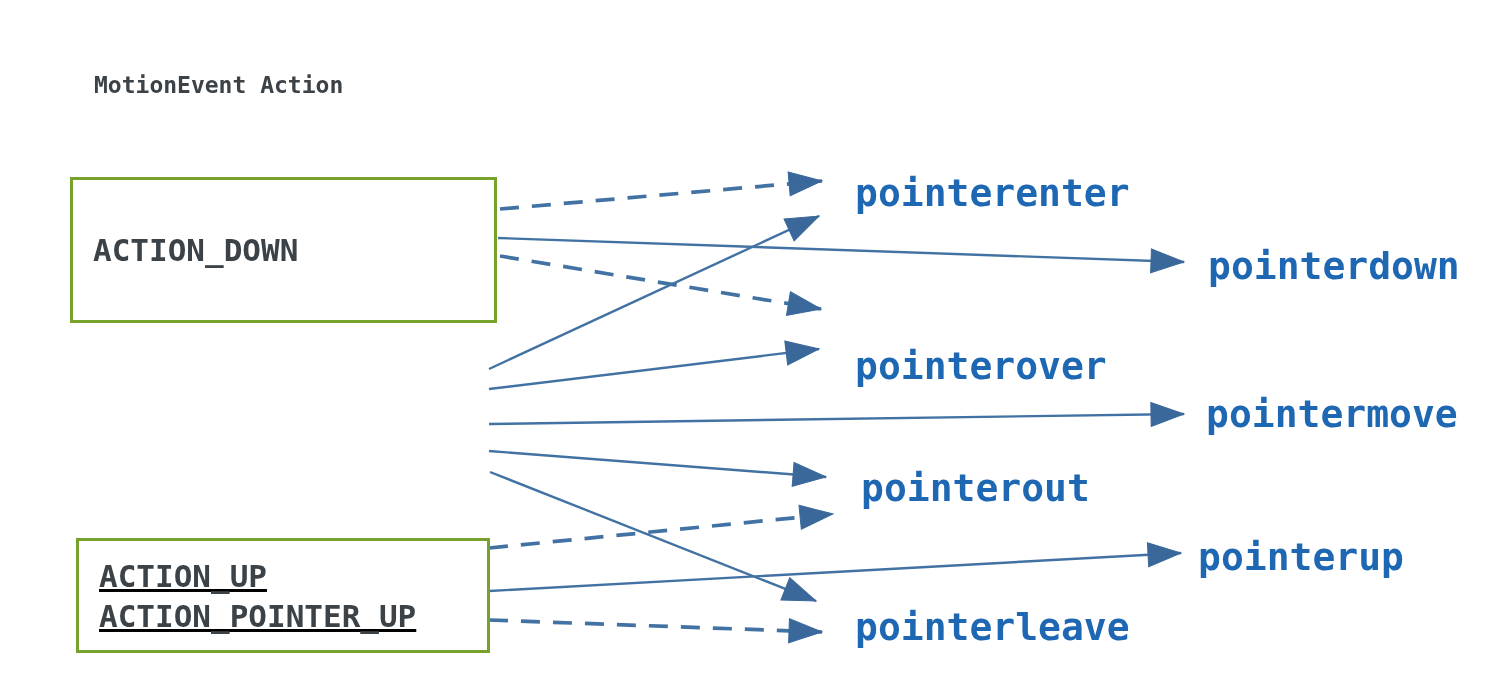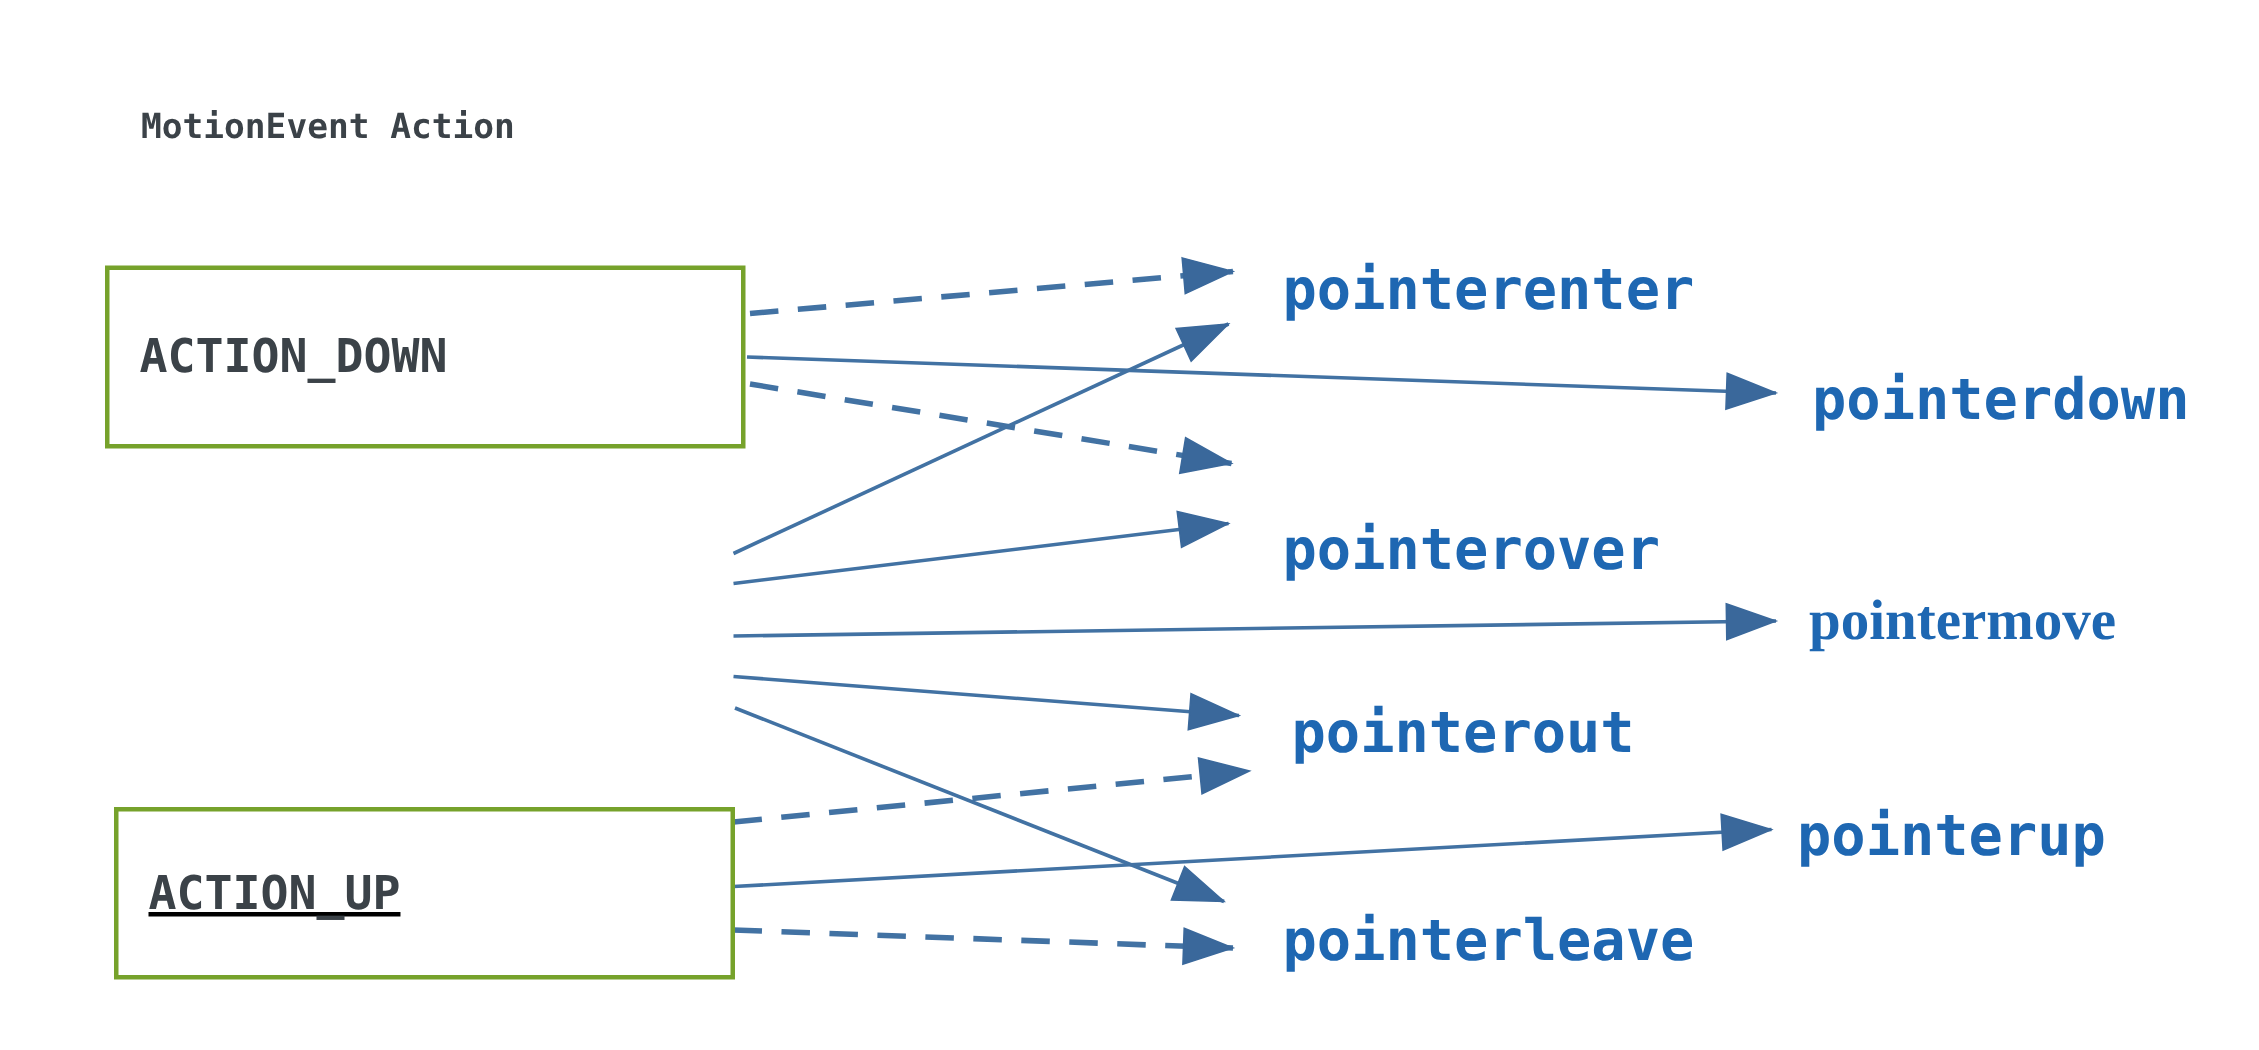--- a/index.html
+++ b/index.html
@@ -17,30 +17,30 @@
   #left-header{left:94px;top:72px;}
   #right-header{left:885px;top:71px;}
   .action-box{
     position:absolute;border:3px solid #76a22b;background:#ffffff;
     display:flex;flex-direction:column;justify-content:center;
     box-sizing:border-box;padding-left:20px;
   }
   .action-box .box-line{
     font-size:31px;font-weight:bold;color:#3b4248;line-height:40px;white-space:nowrap;
   }
-  #box-action-down{left:70px;top:177px;width:427px;height:122px;}
+  #box-action-down{left:70px;top:177px;width:427px;height:146px;}
   #box-action-move{left:78px;top:367px;width:410px;height:116px;}
   #box-action-up{left:76px;top:538px;width:414px;height:115px;text-decoration:underline;}
   .event-label{
     position:absolute;font-size:38px;font-weight:bold;color:#1e67b2;white-space:nowrap;line-height:32px;
   }
   #evt-pointerenter{left:855px;top:177px;}
   #evt-pointerdown{left:1208px;top:250px;}
   #evt-pointerover{left:855px;top:322px;margin-top:28px;}
-  #evt-pointermove{left:1206px;top:398px;font-family:Liberation Serif, serif;}
+  #evt-pointermove{left:1206px;top:398px;}
   #evt-pointerout{left:861px;top:472px;}
   #evt-pointerup{left:1156px;top:541px;margin-left:42px;}
   #evt-pointerleave{left:855px;top:611px;}
 </style>
 </head>
 <body>
 
 <div id="stage">
 
   <svg id="arrows" viewBox="0 0 1506 700" xmlns="http://www.w3.org/2000/svg">
@@ -64,20 +64,21 @@
 
   <div id="left-header" class="col-header">MotionEvent Action</div>
 
   <div id="box-action-down" class="action-box">
     <div class="box-line">ACTION_DOWN</div>
   </div>
 
 
   <div id="box-action-up" class="action-box">
     <div class="box-line">ACTION_UP</div>
+    <div class="box-line">ACTION_POINTER_UP</div>
   </div>
 
   <div id="evt-pointerenter" class="event-label">pointerenter</div>
   <div id="evt-pointerdown" class="event-label">pointerdown</div>
   <div id="evt-pointerover" class="event-label">pointerover</div>
   <div id="evt-pointermove" class="event-label">pointermove</div>
   <div id="evt-pointerout" class="event-label">pointerout</div>
   <div id="evt-pointerup" class="event-label">pointerup</div>
   <div id="evt-pointerleave" class="event-label">pointerleave</div>
 

